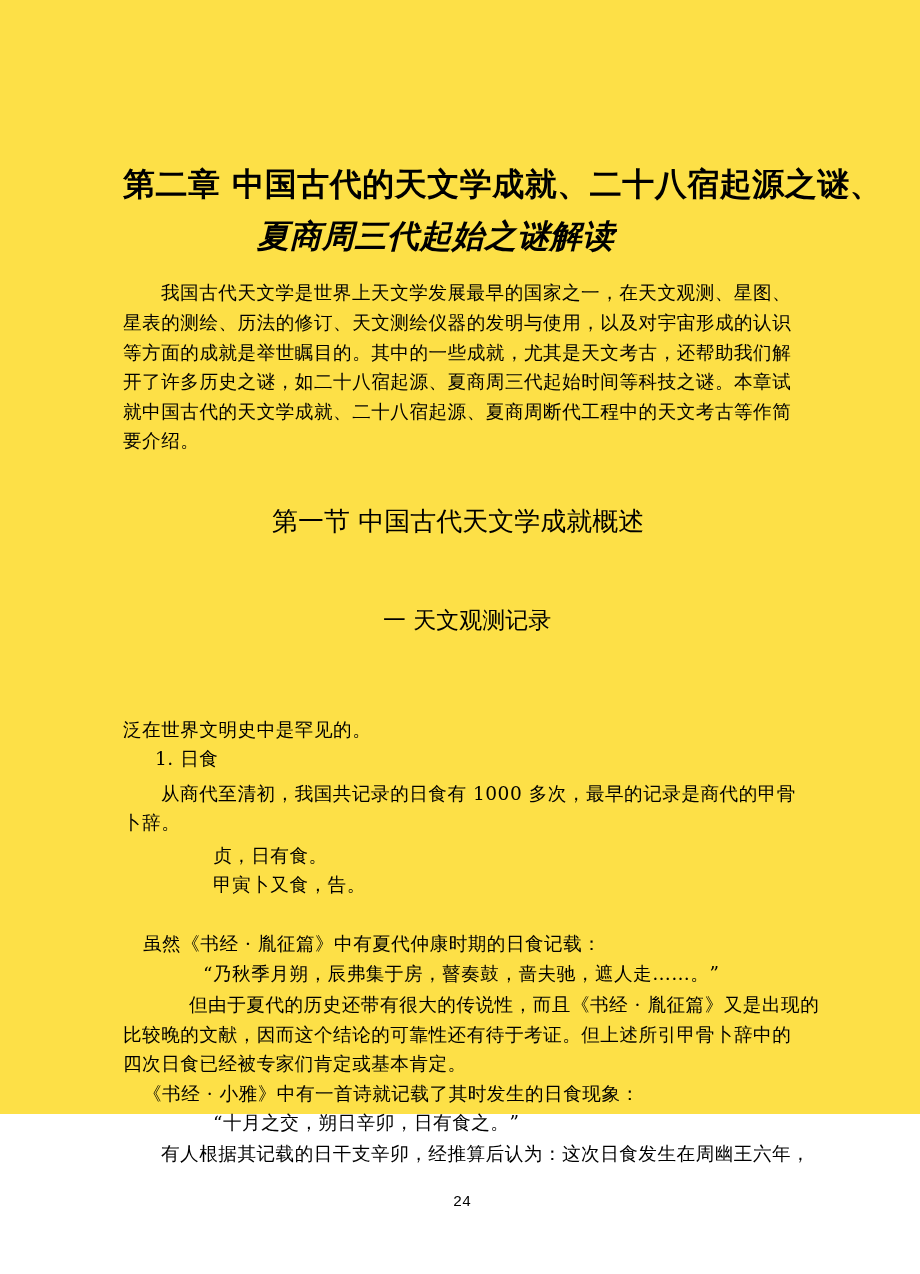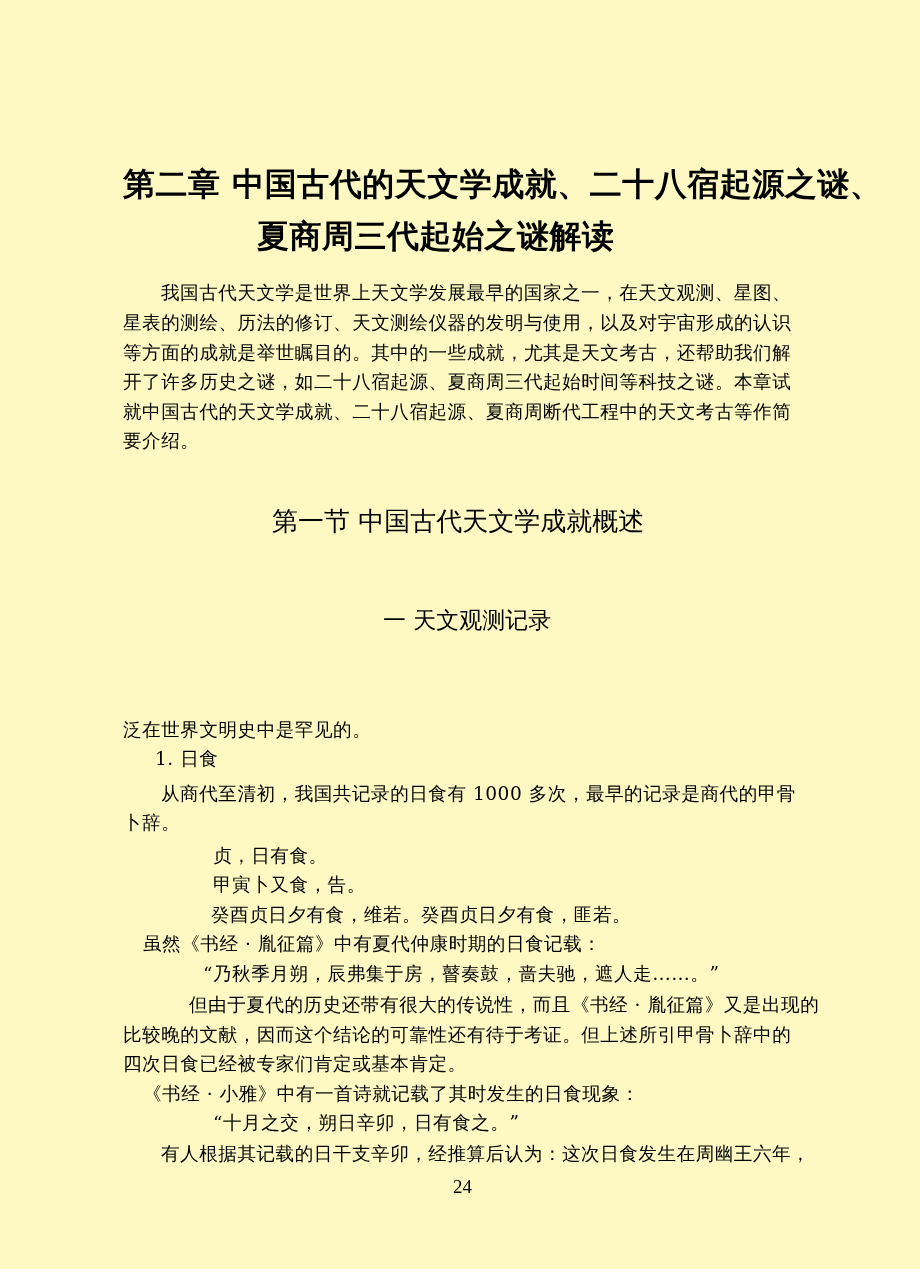--- a/index.html
+++ b/index.html
@@ -1,53 +1,52 @@
 <!DOCTYPE html>
 <html><head>
 <meta charset="utf-8">
 <style>
   html, body { margin: 0; padding: 0; background: #ffffff; }
   body { width: 920px; height: 1274px; position: relative; overflow: hidden;
          font-family: "DejaVu Serif", "Liberation Serif", serif; color: #000; }
-  .page { position: absolute; left: 0; top: 0; width: 920px; height: 1269px; background: #fef9c3; }
+  .page { position: absolute; left: 0; top: 0; width: 920px; height: 1114px; background: #fde047; }
   .abs { position: absolute; white-space: nowrap; }
   .title { font-family: "DejaVu Sans", "Liberation Sans", sans-serif; font-weight: bold;
            font-size: 32px; letter-spacing: 0.5px; line-height: 40px; }
   .h2 { font-family: "DejaVu Sans", "Liberation Sans", sans-serif; font-size: 26px; line-height: 32px; }
   .h3 { font-family: "DejaVu Sans", "Liberation Sans", sans-serif; font-size: 23px; line-height: 30px; }
   .p { font-size: 18.6px; line-height: 24px; letter-spacing: 0.5px; }
-  .pn { font-family: Liberation Serif, serif; font-size: 19px; }
+  .pn { font-family: Liberation Mono, monospace; font-size: 15px; margin-top: 18px; }
 </style>
 </head>
 <body>
 
 <div class="page">
 
   <div class="abs title" style="left:123px; top:164px;">第二章  中国古代的天文学成就、二十八宿起源之谜、</div>
-  <div class="abs title" style="left:257px; top:216px;">夏商周三代起始之谜解读</div>
+  <div class="abs title" style="left:257px; top:216px;font-style:italic;">夏商周三代起始之谜解读</div>
 
   <div class="abs p" style="left:123px; top:311px;">星表的测绘、历法的修订、天文测绘仪器的发明与使用，以及对宇宙形成的认识</div>
   <div class="abs p" style="left:161px; top:281px;">我国古代天文学是世界上天文学发展最早的国家之一，在天文观测、星图、</div>
   <div class="abs p" style="left:123px; top:341px;">等方面的成就是举世瞩目的。其中的一些成就，尤其是天文考古，还帮助我们解</div>
   <div class="abs p" style="left:123px; top:370px;">开了许多历史之谜，如二十八宿起源、夏商周三代起始时间等科技之谜。本章试</div>
   <div class="abs p" style="left:123px; top:400px;">就中国古代的天文学成就、二十八宿起源、夏商周断代工程中的天文考古等作简</div>
   <div class="abs p" style="left:123px; top:429px;">要介绍。</div>
 
   <div class="abs h2" style="left:272px; top:505px;">第一节    中国古代天文学成就概述</div>
   <div class="abs h3" style="left:383px; top:605px;">一    天文观测记录</div>
 
   <div class="abs p" style="left:123px; top:718px;">泛在世界文明史中是罕见的。</div>
   <div class="abs p" style="left:155px; top:747px;">1. 日食</div>
 
   <div class="abs p" style="left:161px; top:782px;">从商代至清初，我国共记录的日食有 1000 多次，最早的记录是商代的甲骨</div>
   <div class="abs p" style="left:123px; top:811px;">卜辞。</div>
 
   <div class="abs p" style="left:213px; top:844px;">贞，日有食。</div>
   <div class="abs p" style="left:213px; top:873px;">甲寅卜又食，告。</div>
-  <div class="abs p" style="left:211px; top:903px;">癸酉贞日夕有食，维若。癸酉贞日夕有食，匪若。</div>
 
   <div class="abs p" style="left:143px; top:932px;text-align:right;">虽然《书经 · 胤征篇》中有夏代仲康时期的日食记载：</div>
   <div class="abs p" style="left:203px; top:962px;">“乃秋季月朔，辰弗集于房，瞽奏鼓，啬夫驰，遮人走……。”</div>
 
   <div class="abs p" style="left:161px; top:993px;margin-left:28px;">但由于夏代的历史还带有很大的传说性，而且《书经 · 胤征篇》又是出现的</div>
   <div class="abs p" style="left:123px; top:1023px;">比较晚的文献，因而这个结论的可靠性还有待于考证。但上述所引甲骨卜辞中的</div>
   <div class="abs p" style="left:123px; top:1052px;">四次日食已经被专家们肯定或基本肯定。</div>
 
   <div class="abs p" style="left:143px; top:1082px;">《书经 · 小雅》中有一首诗就记载了其时发生的日食现象：</div>
   <div class="abs p" style="left:213px; top:1111px;">“十月之交，朔日辛卯，日有食之。”</div>

